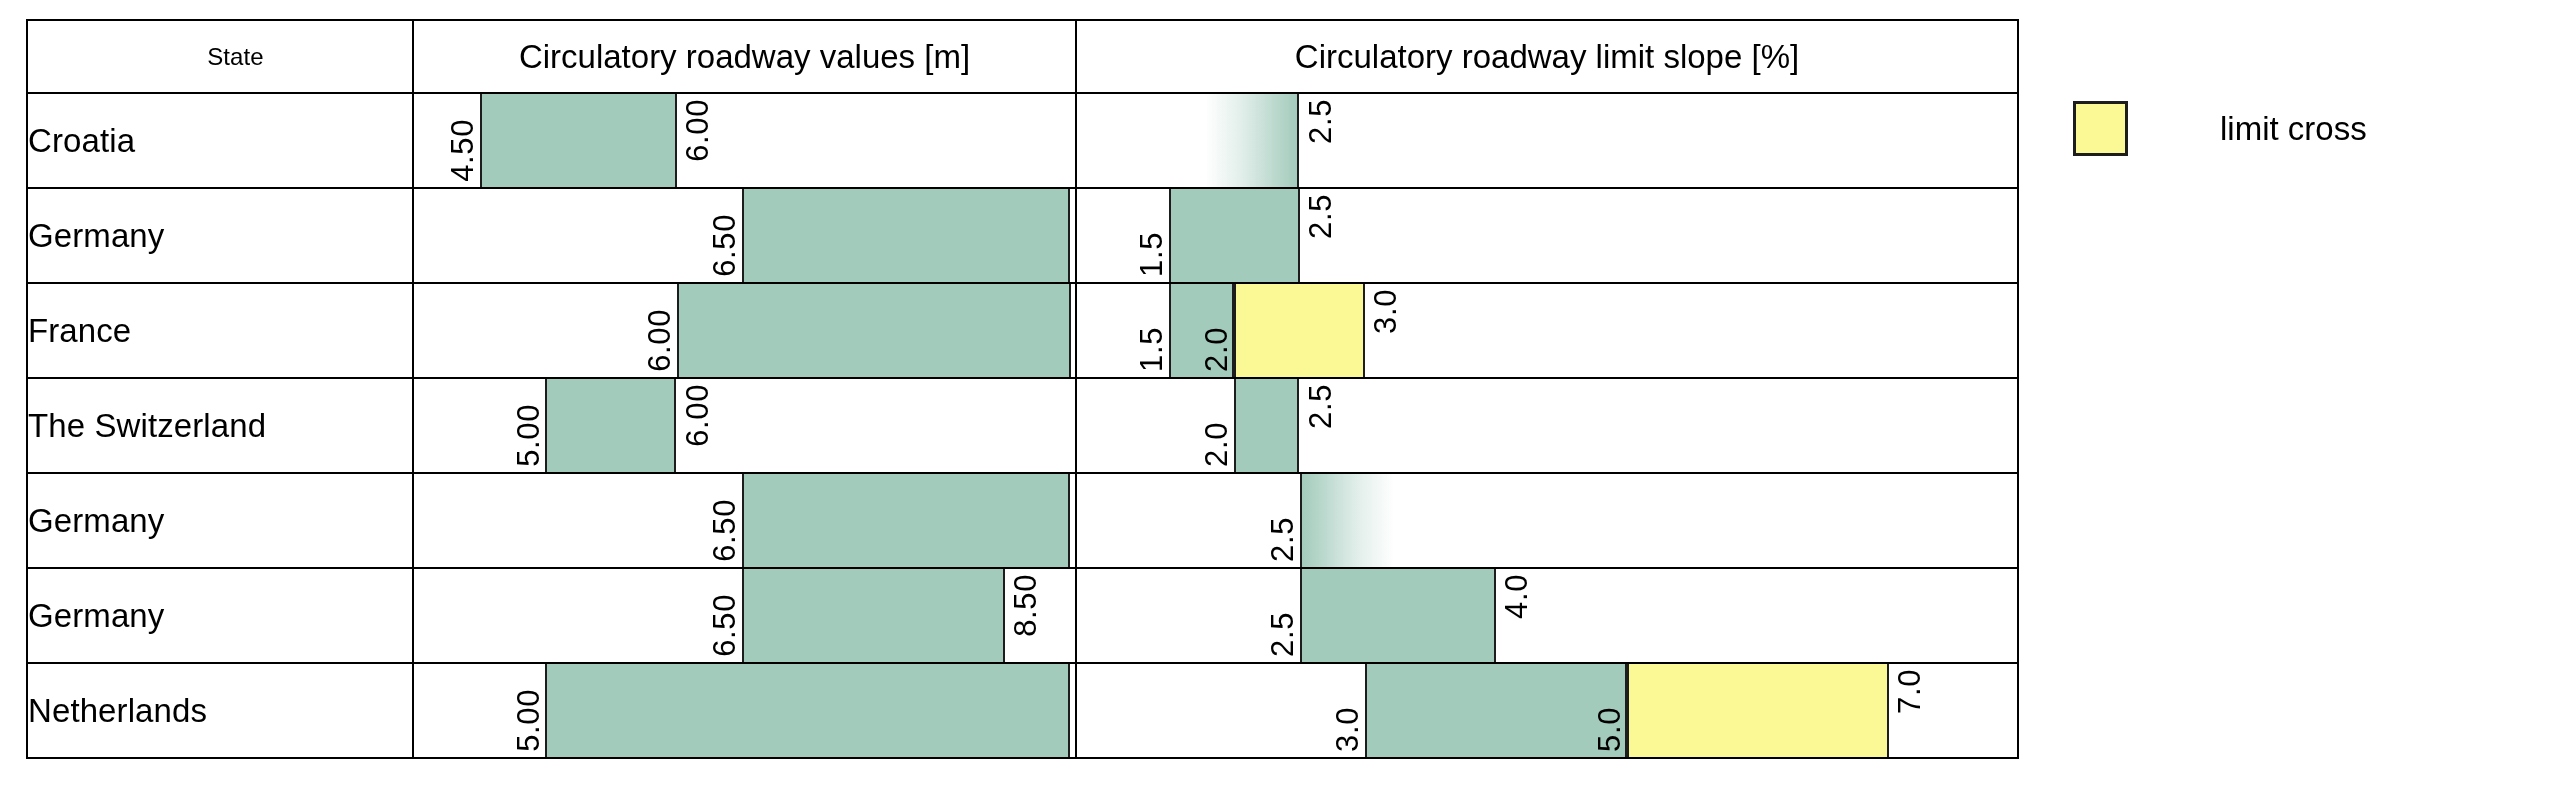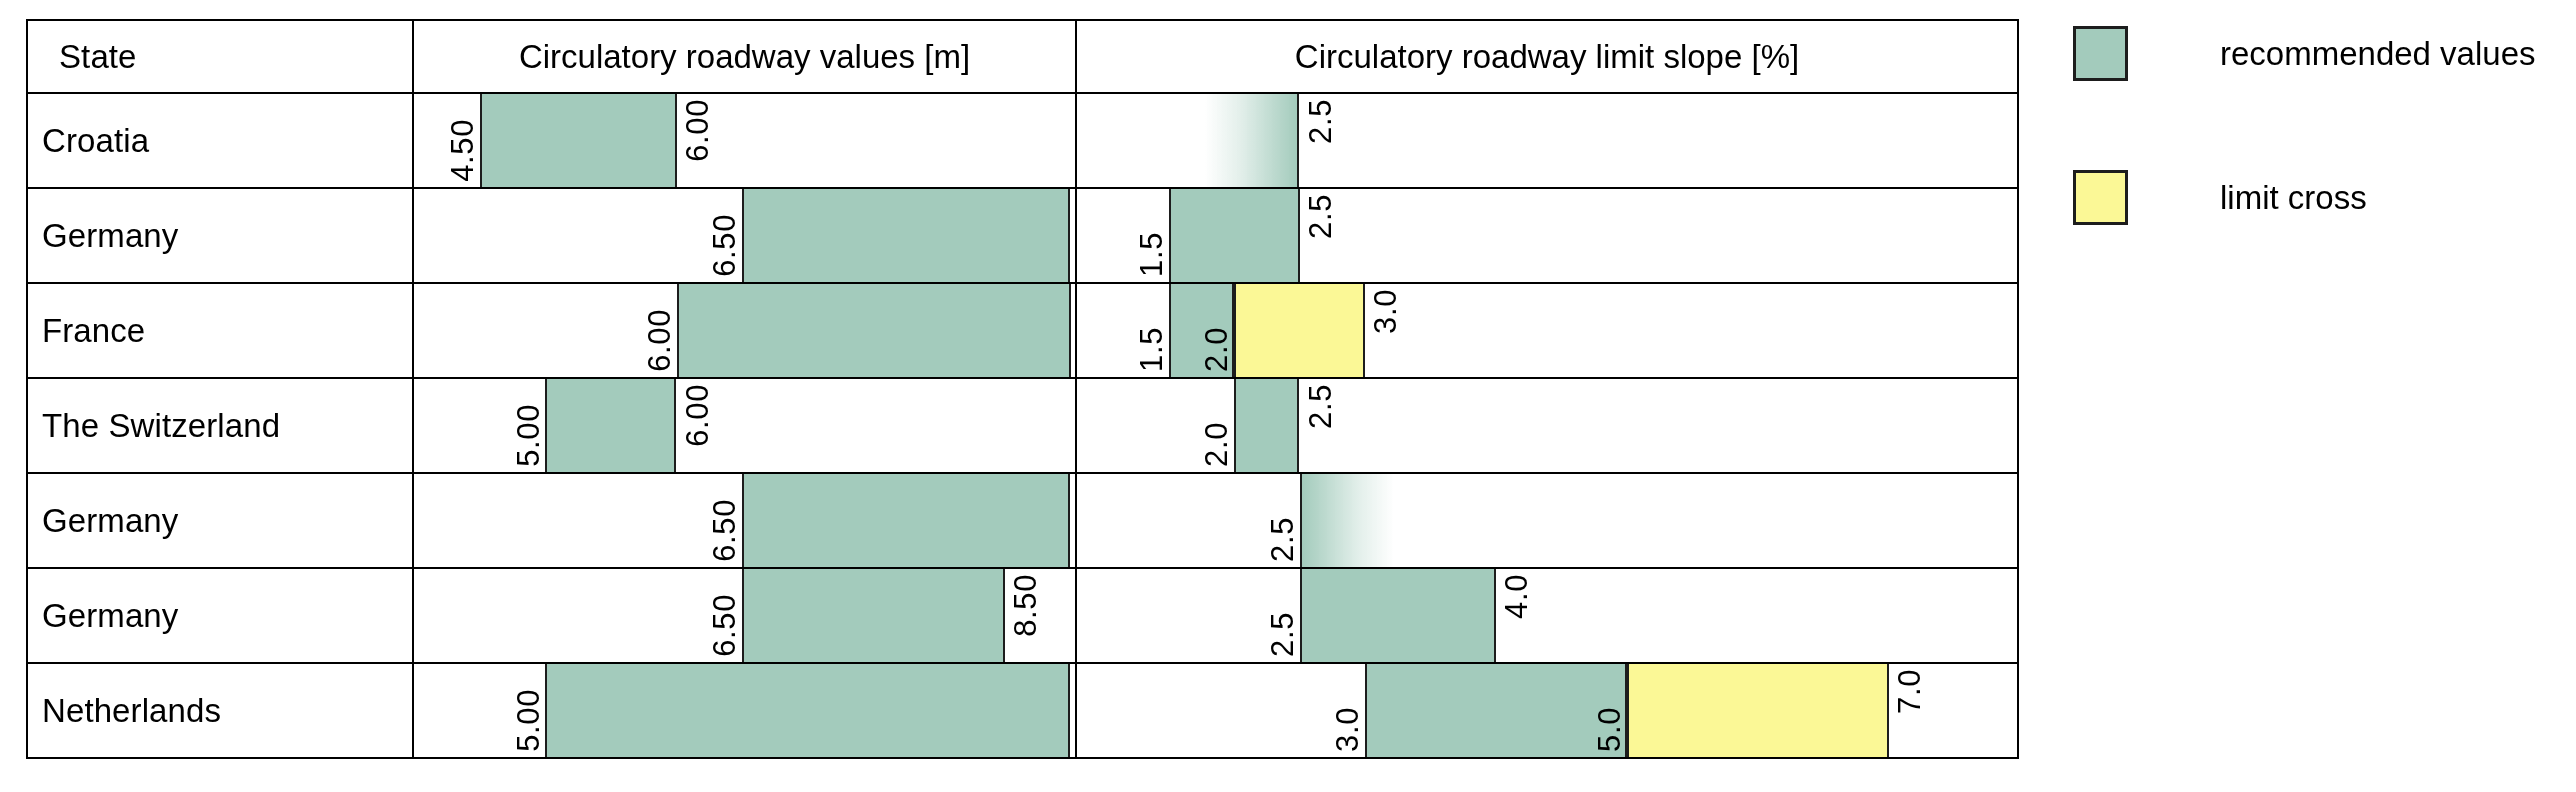--- a/index.html
+++ b/index.html
@@ -36,36 +36,36 @@
     background:#ffffff;
   }
 
   col.c-state{width:386px;}
   col.c-width{width:663px;}
   col.c-slope{width:942px;}
 
   
   tr.head td{height:71px;}
   .hdr-state{
-    font-size:33px;
+    font-size:24px;
     padding-left:31px;
     letter-spacing:0.1px;
     white-space:nowrap;
+    text-align:center;
   }
   .hdr-center{
     font-size:33px;
     text-align:center;
     white-space:nowrap;
   }
 
   
   tr.datarow td{height:93px;}
   .state-name{
     font-size:33px;
-    padding-left:14px;
     white-space:nowrap;
     letter-spacing:0.1px;
   }
 
   
   .plot{
     position:absolute;
     left:0;top:0;right:0;bottom:0;
     overflow:hidden;
   }
@@ -285,24 +285,20 @@
                 <div class="vlabel bottom" style="left: 517px;">5.0</div>
                 <div class="vlabel top" style="left: 817px;">7.0</div>
               </div>
             </td>
           </tr>
         </tbody>
     </table>
   </div>
 
   <div id="legend">
-    <div class="legend-row">
-      <div class="swatch rec"></div>
-      <div class="legend-label">recommended values</div>
-    </div>
     <div class="legend-row second">
       <div class="swatch lim"></div>
       <div class="legend-label">limit cross</div>
     </div>
   </div>
 
 </div>
 
 
 </body></html>

